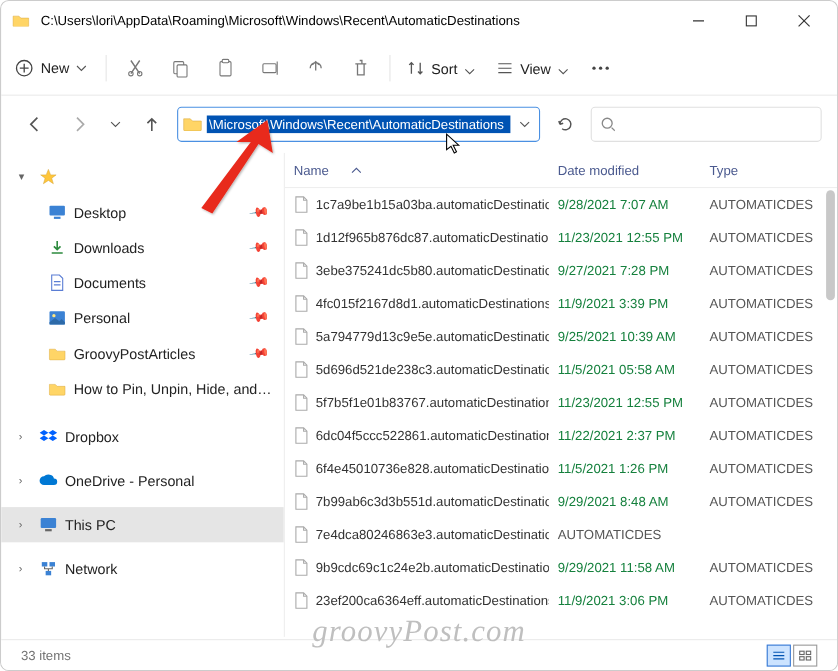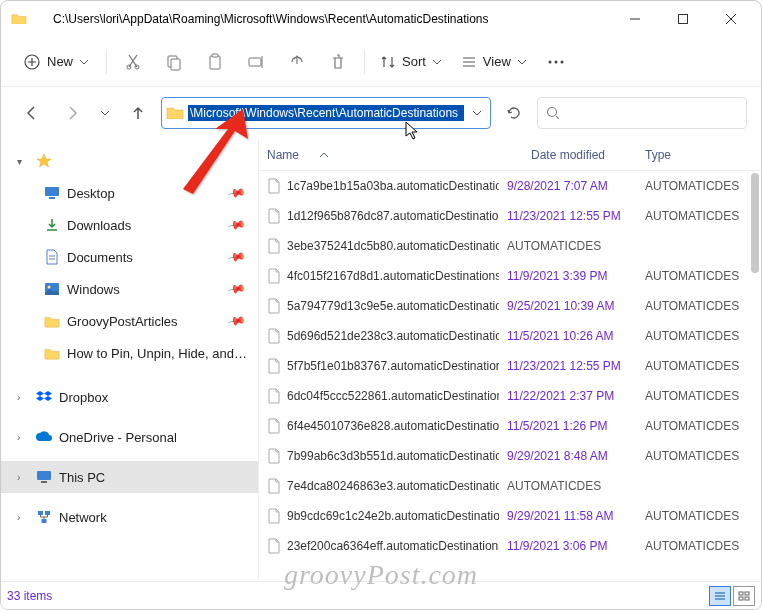--- a/index.html
+++ b/index.html
@@ -1,30 +1,30 @@
 <!DOCTYPE html>
 <html><head>
 <meta charset="utf-8">
 <style>
 * { margin: 0; padding: 0; box-sizing: border-box; font-family: "Segoe UI", sans-serif; }
 body { width: 762px; height: 610px; background: #fff; border: 1px solid #ccc; border-radius: 8px; overflow: hidden; position: relative; }
 
 
 .titlebar { display: flex; align-items: center; height: 36px; padding: 0 10px; }
 .titlebar .title-icon { width: 16px; height: 14px; margin-right: 10px; }
-.titlebar .title-text { font-size: 12px; color: #000; flex: 1; margin-left: 16px; }
+.titlebar .title-text { font-size: 12px; color: #000; flex: 1; }
 .win-controls { display: flex; gap: 8px; }
 .win-btn { width: 40px; height: 30px; display: flex; align-items: center; justify-content: center; color: #333; }
 
 
-.toolbar { display: flex; align-items: center; height: 50px; padding: 0 12px; gap: 3px; border-bottom: 1px solid #eaeaea; }
+.toolbar { display: flex; align-items: center; height: 50px; padding: 0 2px; gap: 3px; border-bottom: 1px solid #eaeaea; }
 .new-btn { display: flex; align-items: center; gap: 6px; padding: 6px 10px; border-radius: 4px; font-size: 13px; color: #222; }
 .tb-icon { width: 38px; height: 36px; display: flex; align-items: center; justify-content: center; color: #555; border-radius: 4px; }
 .tb-sep { width: 1px; height: 24px; background: #e5e5e5; margin: 0 4px; }
-.tb-text-btn { display: flex; align-items: center; gap: 6px; padding: 6px 8px; font-size: 13px; color: #222; border-radius: 4px; }
+.tb-text-btn { display: flex; align-items: flex-end; gap: 6px; padding: 6px 8px; font-size: 13px; color: #222; border-radius: 4px; }
 .tb-more { width: 36px; display: flex; align-items: center; justify-content: center; }
 
 
 .navbar { display: flex; align-items: center; height: 52px; padding: 0 14px; gap: 6px; }
 .nav-btn { width: 34px; height: 34px; display: flex; align-items: center; justify-content: center; color: #555; border-radius: 4px; }
 .addrbox { flex: 0 0 330px; height: 32px; border: 1px solid #4a90e2; border-radius: 4px; display: flex; align-items: center; padding: 0 4px; gap: 4px; }
 .addr-folder { width: 18px; height: 16px; flex-shrink: 0; }
 .addr-text { background: #0053b3; color: #fff; font-size: 12px; padding: 1px 2px; flex: 1; white-space: nowrap; overflow: hidden; }
 .addr-chev { width: 18px; color: #555; display: flex; justify-content: center; }
 .searchbox { flex: 1; height: 32px; border: 1px solid #e0e0e0; border-radius: 4px; display: flex; align-items: center; padding: 0 8px; gap: 6px; color: #888; }
@@ -38,32 +38,32 @@
 .side-item.selected { background: #e5e5e5; }
 .side-chev { width: 12px; color: #666; font-size: 10px; }
 .side-icon { width: 18px; height: 16px; display: flex; align-items: center; justify-content: center; }
 .side-label { flex: 1; white-space: nowrap; overflow: hidden; text-overflow: ellipsis; }
 .pin { color: #888; margin-right: 6px; transform: rotate(35deg); font-size: 12px;}
 
 .filelist { flex: 1; display: flex; flex-direction: column; position: relative; }
 .col-headers { display: flex; height: 32px; align-items: center; border-bottom: 1px solid #eee; font-size: 12px; color: #4b5a8f; }
 .col-headers .ch { padding: 0 8px; display: flex; align-items: center; gap: 20px; }
 .ch-name { width: 240px; }
-.ch-date { width: 138px; justify-content: center; }
+.ch-date { width: 138px; }
 .ch-type { flex: 1; }
 .row { display: flex; height: 30px; align-items: center; font-size: 12px; color: #333; }
 .row .cell { padding: 0 8px; white-space: nowrap; overflow: hidden; text-overflow: ellipsis; }
 .c-name { width: 240px; display: flex; align-items: center; gap: 6px; }
-.c-date { width: 138px; color: #6d28d9; }
+.c-date { width: 138px; color: #15803d; }
 .c-type { flex: 1; color: #555; }
 .file-icon { width: 14px; height: 16px; flex-shrink: 0; }
 .scrollbar { position: absolute; right: 2px; top: 34px; width: 8px; height: 100px; background: #c8c8c8; border-radius: 4px; }
 
 
-.statusbar { position: absolute; bottom: 0; left: 0; right: 0; height: 28px; border-top: 1px solid #eaeaea; display: flex; align-items: center; padding: 0 6px; font-size: 12px; color: #6d28d9; background:#fff; }
+.statusbar { position: absolute; bottom: 0; left: 0; right: 0; height: 28px; border-top: 1px solid #eaeaea; display: flex; align-items: center; padding: 0 18px; font-size: 12px; color: #737373; background:#fff; }
 .statusbar .spacer { flex: 1; }
 .view-toggle { display: flex; gap: 2px; }
 .vt { width: 22px; height: 20px; border: 1px solid #999; display: flex; align-items: center; justify-content: center; font-size: 11px; }
 .vt.active { background: #cce3ff; border-color: #3a7bd5; }
 
 
 .arrow { position: absolute; left: 172px; top: 108px; pointer-events: none; }
 
 
 .watermark { position: absolute; bottom: 18px; left: 50%; transform: translateX(-50%); font-family: Georgia, serif; font-style: italic; font-size: 28px; color: #bfbfbf; letter-spacing: 1px; }
@@ -270,21 +270,21 @@
       <span class="pin">📌</span>
     </div>
     <div class="side-item sub">
       <span class="side-icon">
           <svg width="16" height="14">
             <rect x="1" y="1" width="14" height="12" fill="#3b82d4" rx="1"></rect>
             <circle cx="5" cy="5" r="1.5" fill="#ffe680"></circle>
             <path d="M1 11 l5 -4 l4 3 l2 -2 l3 3 v2 h-14 z" fill="#2d6aa8"></path>
           </svg>
         </span>
-      <span class="side-label">Windows</span>
+      <span class="side-label">Personal</span>
       <span class="pin">📌</span>
     </div>
     <div class="side-item sub">
       <span class="side-icon">
           <svg viewBox="0 0 18 14" width="16" height="14">
             <path d="M1 3 h6 l2 2 h8 v8 a1 1 0 0 1 -1 1 h-14 a1 1 0 0 1 -1 -1 z" fill="#ffd566" stroke="#d9a93e" stroke-width="0.5"></path>
           </svg>
         </span>
       <span class="side-label">GroovyPostArticles</span>
       <span class="pin">📌</span>
@@ -388,20 +388,21 @@
         <div class="row">
           <div class="cell c-name">
             <span class="file-icon">
               <svg width="14" height="16">
                 <path d="M2 1 h7 l3 3 v11 h-10 z" fill="#fff" stroke="#aaa" stroke-width="1"></path>
                 <path d="M9 1 v3 h3" fill="none" stroke="#aaa"></path>
               </svg>
             </span>
             <span>3ebe375241dc5b80.automaticDestination..</span>
           </div>
+          <div class="cell c-date">9/27/2021 7:28 PM</div>
           <div class="cell c-type">AUTOMATICDES</div>
         </div>
         <div class="row">
           <div class="cell c-name">
             <span class="file-icon">
               <svg width="14" height="16">
                 <path d="M2 1 h7 l3 3 v11 h-10 z" fill="#fff" stroke="#aaa" stroke-width="1"></path>
                 <path d="M9 1 v3 h3" fill="none" stroke="#aaa"></path>
               </svg>
             </span>
@@ -426,21 +427,21 @@
         <div class="row">
           <div class="cell c-name">
             <span class="file-icon">
               <svg width="14" height="16">
                 <path d="M2 1 h7 l3 3 v11 h-10 z" fill="#fff" stroke="#aaa" stroke-width="1"></path>
                 <path d="M9 1 v3 h3" fill="none" stroke="#aaa"></path>
               </svg>
             </span>
             <span>5d696d521de238c3.automaticDestination..</span>
           </div>
-          <div class="cell c-date">11/5/2021 10:26 AM</div>
+          <div class="cell c-date">11/5/2021 05:58 AM</div>
           <div class="cell c-type">AUTOMATICDES</div>
         </div>
         <div class="row">
           <div class="cell c-name">
             <span class="file-icon">
               <svg width="14" height="16">
                 <path d="M2 1 h7 l3 3 v11 h-10 z" fill="#fff" stroke="#aaa" stroke-width="1"></path>
                 <path d="M9 1 v3 h3" fill="none" stroke="#aaa"></path>
               </svg>
             </span>

